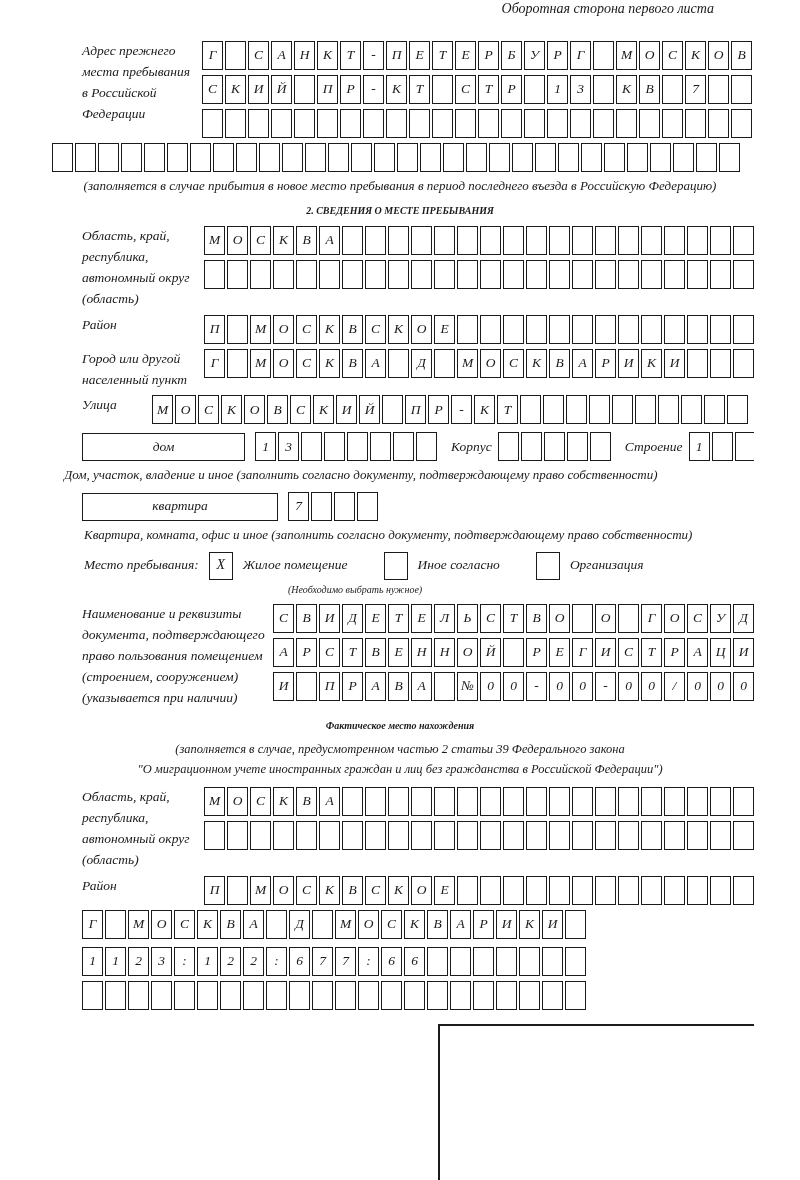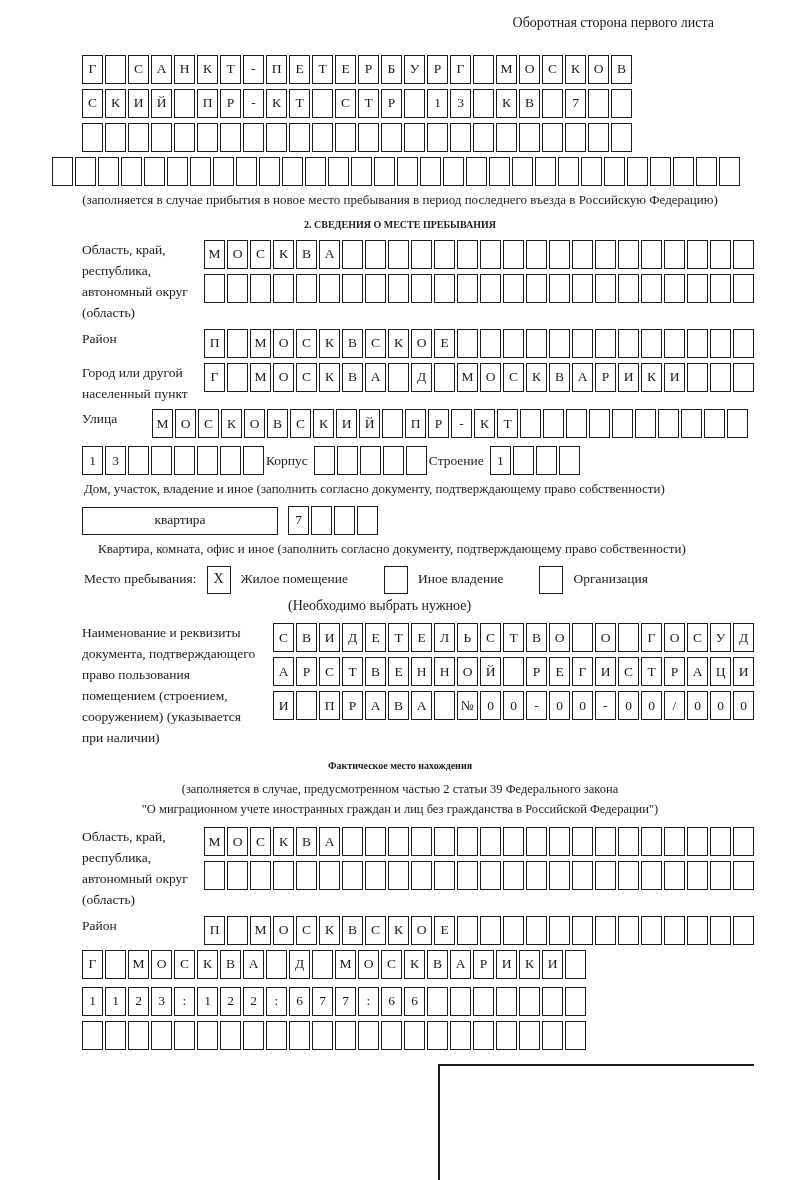--- a/index.html
+++ b/index.html
@@ -1,20 +1,21 @@
 <!DOCTYPE html>
 <html><head>
 <meta charset="utf-8">
 <style>
   html,body{margin:0;padding:0;background:#ffffff;}
   .page{
     width:708px;height:1180px;margin:0 auto;background:#fff;color:#1a1a1a;
     font-family:"Liberation Serif","DejaVu Serif",serif;
     font-size:13.5px;line-height:1.35;overflow:hidden;box-sizing:border-box;
-    padding-top:14px;
+    padding-top:0;
+    font-style:italic;
   }
   .hdr-right{text-align:right;padding-right:40px;font-size:14px;margin-bottom:22px;}
   .frow{display:flex;align-items:flex-start;margin-left:36px;}
   .label{box-sizing:border-box;padding-right:8px;line-height:1.55;}
   .w120{width:120px;} .w130{width:130px;} .w70{width:70px;} .w250{width:250px;} .w195{width:195px;}
   .cellrows{display:flex;flex-direction:column;gap:5px;}
   .cells{display:flex;gap:2px;}
   .cell{
     display:inline-flex;align-items:center;justify-content:center;flex:0 0 auto;
     width:19px;height:27px;border:1.6px solid #1b1b1b;background:#fff;
@@ -25,41 +26,42 @@
   .center{text-align:center;}
   .sect-title{text-align:center;font-weight:bold;font-size:10px;margin:10px 0 8px 0;}
   .mt5{margin-top:5px;} .mt8{margin-top:8px;} .mt10{margin-top:10px;}
   .housebar{display:flex;align-items:center;margin-left:36px;margin-top:8px;}
   .widebox{
     display:inline-flex;align-items:center;justify-content:center;flex:0 0 auto;
     height:28px;border:1.6px solid #1b1b1b;box-sizing:border-box;font-size:13.5px;
   }
   .wb165{width:163px;margin-right:10px;}
   .wb195{width:196px;margin-right:10px;}
-  .inline-label{margin:0 6px 0 2px;}
+  .inline-label{margin:0 6px 0 14px;}
   .stayrow{display:flex;align-items:center;margin-left:38px;margin-top:8px;text-align:right;}
   .checkbox{
     display:inline-flex;align-items:center;justify-content:center;
     width:22px;height:26px;border:1.6px solid #1b1b1b;margin:0 10px 0 10px;
     font-size:14px;flex:0 0 auto;
   }
   .gap26{width:26px;flex:0 0 auto;}
-  .subnote{margin-left:242px;font-size:14px;margin-top:3px;}
+  .subnote{margin-left:242px;font-size:10px;margin-top:3px;}
   .fact-note{font-size:12.5px;text-align:center;line-height:1.55;}
   .stamp-wrap{margin-left:392px;width:372px;margin-top:14px;}
   .stamp-box{width:358px;height:176px;border:2px solid #1b1b1b;box-sizing:border-box;}
 </style>
 </head>
 <body>
 
 <div class="page">
 
   <div class="hdr-right">Оборотная сторона первого листа</div>
 
   <div class="frow">
+    <div class="label w120">Адрес прежнего места пребывания в Российской Федерации</div>
     <div class="cellrows">
       <div class="cells">
           <span class="cell">Г</span>
           <span class="cell"></span>
           <span class="cell">С</span>
           <span class="cell">А</span>
           <span class="cell">Н</span>
           <span class="cell">К</span>
           <span class="cell">Т</span>
           <span class="cell">-</span>
@@ -314,20 +316,21 @@
         <span class="cell"></span>
         <span class="cell"></span>
         <span class="cell"></span>
         <span class="cell"></span>
         <span class="cell"></span>
         <span class="cell"></span>
       </div>
   </div>
 
   <div class="housebar">
+    <span class="widebox wb165">дом</span>
     <span class="cells">
         <span class="cell">1</span>
         <span class="cell">3</span>
         <span class="cell"></span>
         <span class="cell"></span>
         <span class="cell"></span>
         <span class="cell"></span>
         <span class="cell"></span>
         <span class="cell"></span>
       </span>
@@ -340,40 +343,40 @@
         <span class="cell"></span>
       </span>
     <span class="inline-label">Строение</span>
     <span class="cells">
         <span class="cell">1</span>
         <span class="cell"></span>
         <span class="cell"></span>
         <span class="cell"></span>
       </span>
   </div>
-  <div class="note mt5" style="margin-left:38px;">Дом, участок, владение и иное (заполнить согласно документу, подтверждающему право собственности)</div>
+  <div class="note mt5" style="margin-left:18px;">Дом, участок, владение и иное (заполнить согласно документу, подтверждающему право собственности)</div>
 
   <div class="housebar">
     <span class="widebox wb195">квартира</span>
     <span class="cells">
         <span class="cell">7</span>
         <span class="cell"></span>
         <span class="cell"></span>
         <span class="cell"></span>
       </span>
   </div>
-  <div class="note mt5" style="margin-left:52px;">Квартира, комната, офис и иное (заполнить согласно документу, подтверждающему право собственности)</div>
+  <div class="note mt5" style="margin-left:38px;">Квартира, комната, офис и иное (заполнить согласно документу, подтверждающему право собственности)</div>
 
   <div class="stayrow">
     <span>Место пребывания:</span>
     <span class="checkbox">X</span>
     <span>Жилое помещение</span>
     <span class="gap26"></span>
     <span class="checkbox"></span>
-    <span>Иное владение</span>
+    <span>Иное согласно</span>
     <span class="gap26"></span>
     <span class="checkbox"></span>
     <span>Организация</span>
   </div>
   <div class="subnote">(Необходимо выбрать нужное)</div>
 
   <div class="frow mt8">
     <div class="label w250">Наименование и реквизиты документа, подтверждающего право пользования помещением (строением, сооружением) (указывается при наличии)</div>
     <div class="cellrows">
       <div class="cells">

